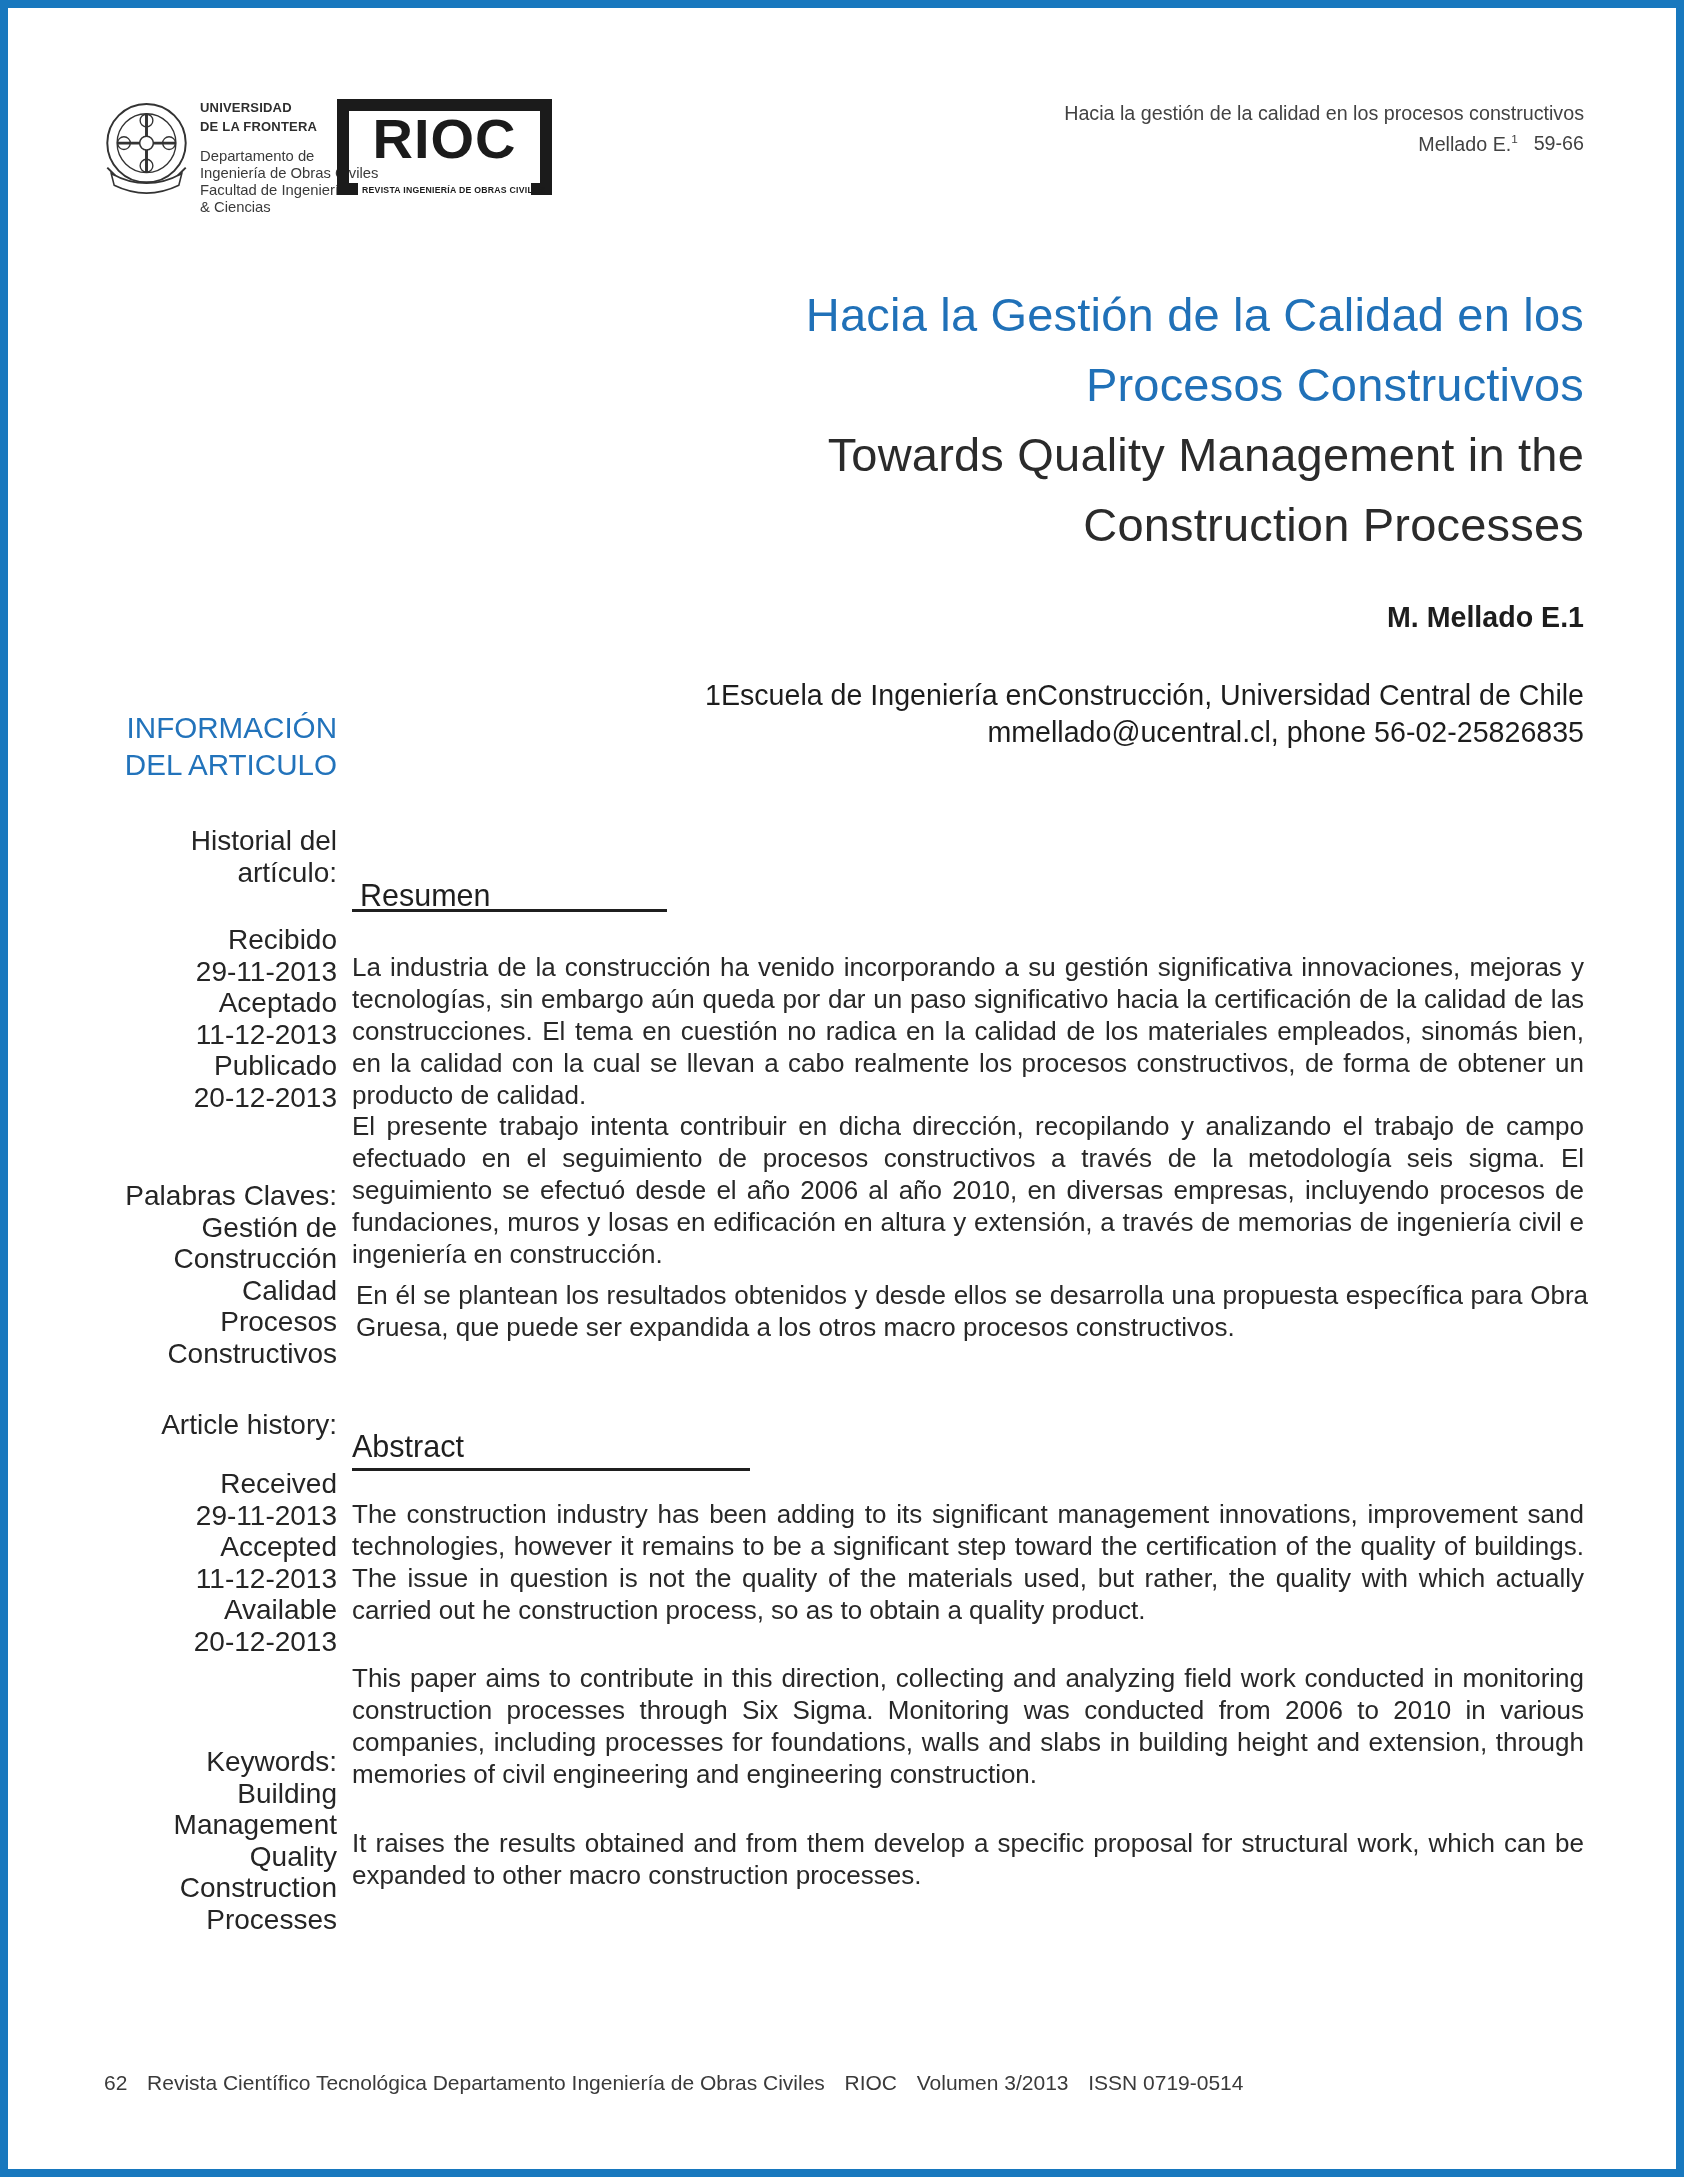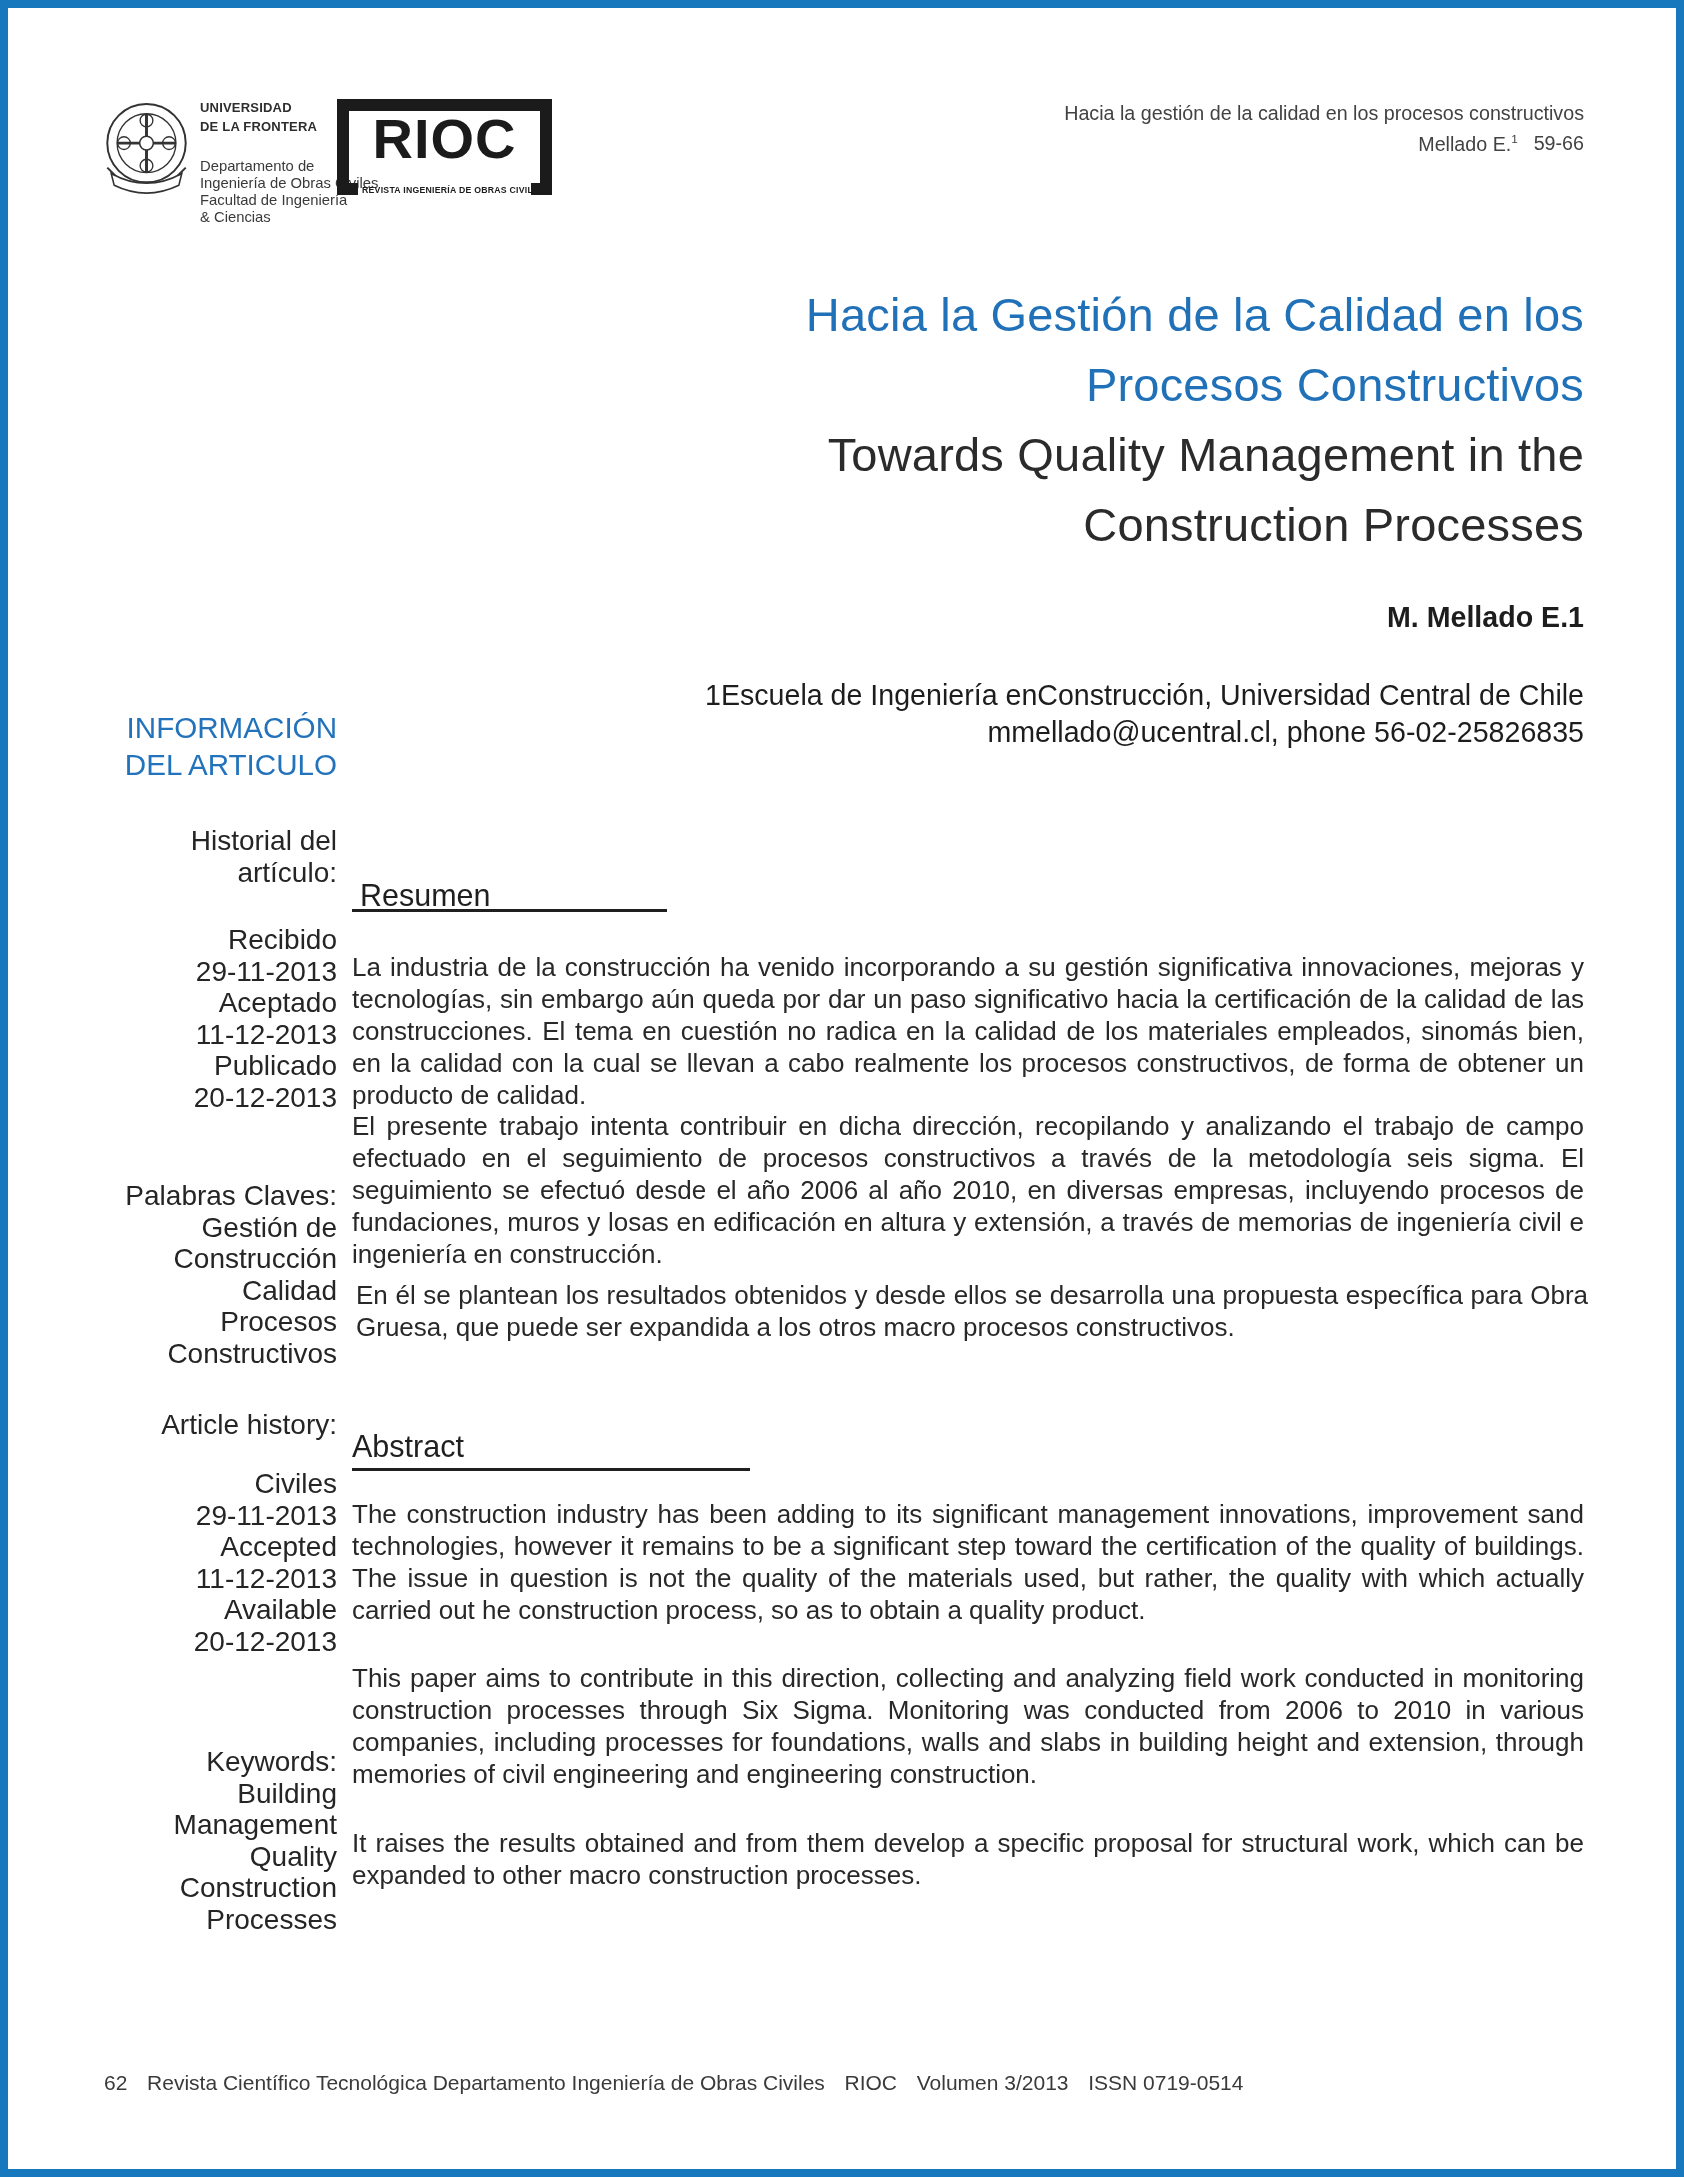--- a/index.html
+++ b/index.html
@@ -6,21 +6,21 @@
   .page{
     position:relative;width:1684px;height:2177px;background:#ffffff;
     font-family:"Liberation Sans",sans-serif;color:#262626;overflow:hidden;
   }
   .page::after{content:"";position:absolute;inset:0;border:8.9px solid #1878be;pointer-events:none;}
 
   
   .seal{position:absolute;left:101px;top:99px;}
   .univ-block{position:absolute;left:200px;top:99px;color:#2e2e2e;}
   .univ-name{font-size:13px;font-weight:bold;line-height:18.7px;letter-spacing:0.2px;}
-  .univ-dept{font-size:14.8px;line-height:17px;margin-top:22px;color:#3a3a3a;}
+  .univ-dept{font-size:14.8px;line-height:17px;margin-top:12px;color:#3a3a3a;}
   .rioc{position:absolute;left:337px;top:99px;width:215px;height:96px;}
   .rioc .bar{position:absolute;background:#1b1b1b;}
   .rioc .bar.top{left:0;top:0;width:215px;height:11.8px;}
   .rioc .bar.left{left:0;top:0;width:11.8px;height:96px;}
   .rioc .bar.right{right:0;top:0;width:11.8px;height:96px;}
   .rioc .bar.bl{left:0;top:84px;width:20.7px;height:11.8px;}
   .rioc .bar.br{right:0;top:84px;width:20.7px;height:11.8px;}
   .rioc-acronym{position:absolute;left:0;right:0;top:6.9px;text-align:center;
     font-size:56px;font-weight:bold;letter-spacing:1px;color:#1b1b1b;}
   .rioc-sub{position:absolute;left:24.6px;bottom:0;font-size:9.9px;font-weight:bold;
@@ -152,21 +152,21 @@
     <div class="sb sb-palabras">
       <div>Palabras Claves:</div>
       <div>Gestión de</div>
       <div>Construcción</div>
       <div>Calidad</div>
       <div>Procesos</div>
       <div>Constructivos</div>
     </div>
     <div class="sb sb-history-label">Article history:</div>
     <div class="sb sb-history">
-      <div>Civiles</div>
+      <div>Received</div>
       <div>29-11-2013</div>
       <div>Accepted</div>
       <div>11-12-2013</div>
       <div>Available</div>
       <div>20-12-2013</div>
     </div>
     <div class="sb sb-keywords">
       <div>Keywords:</div>
       <div>Building</div>
       <div>Management</div>

